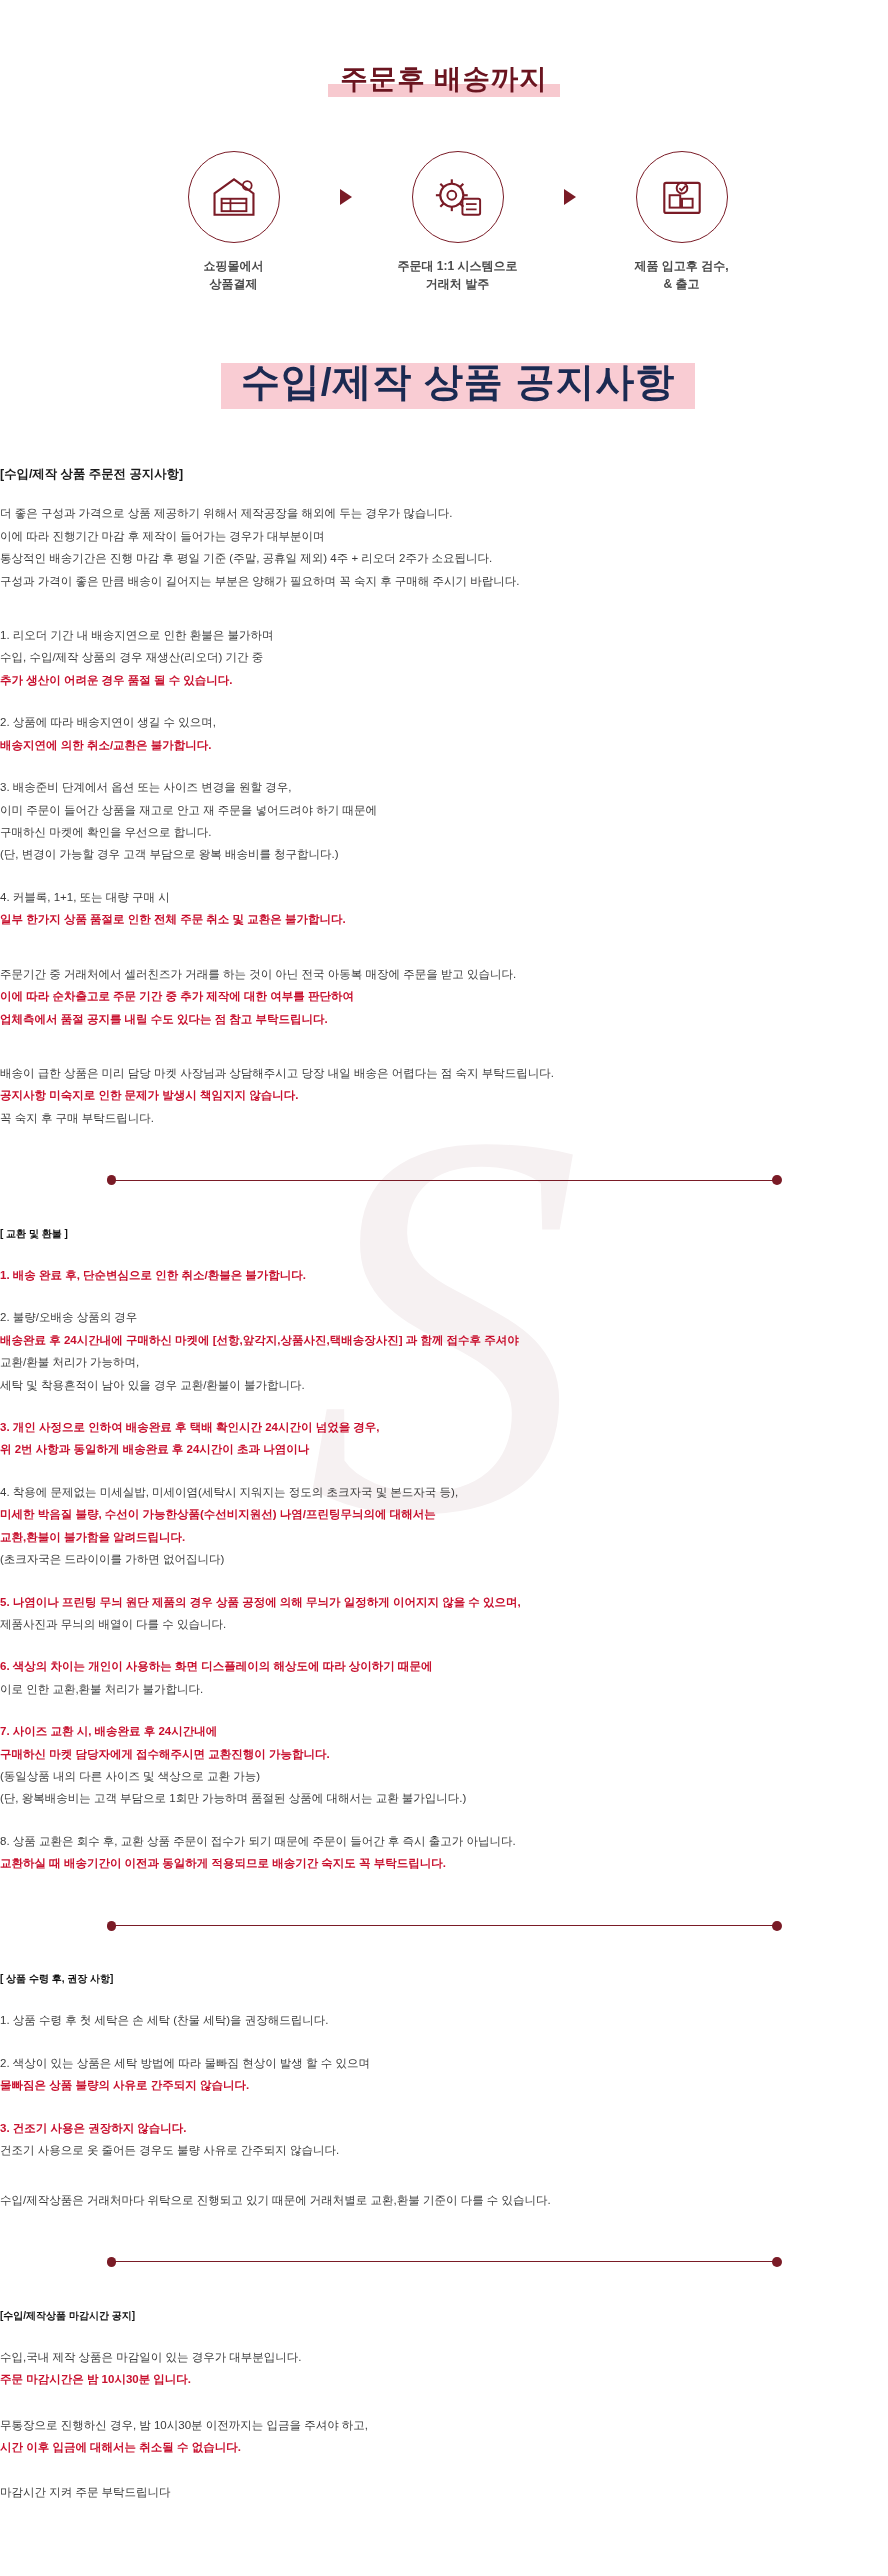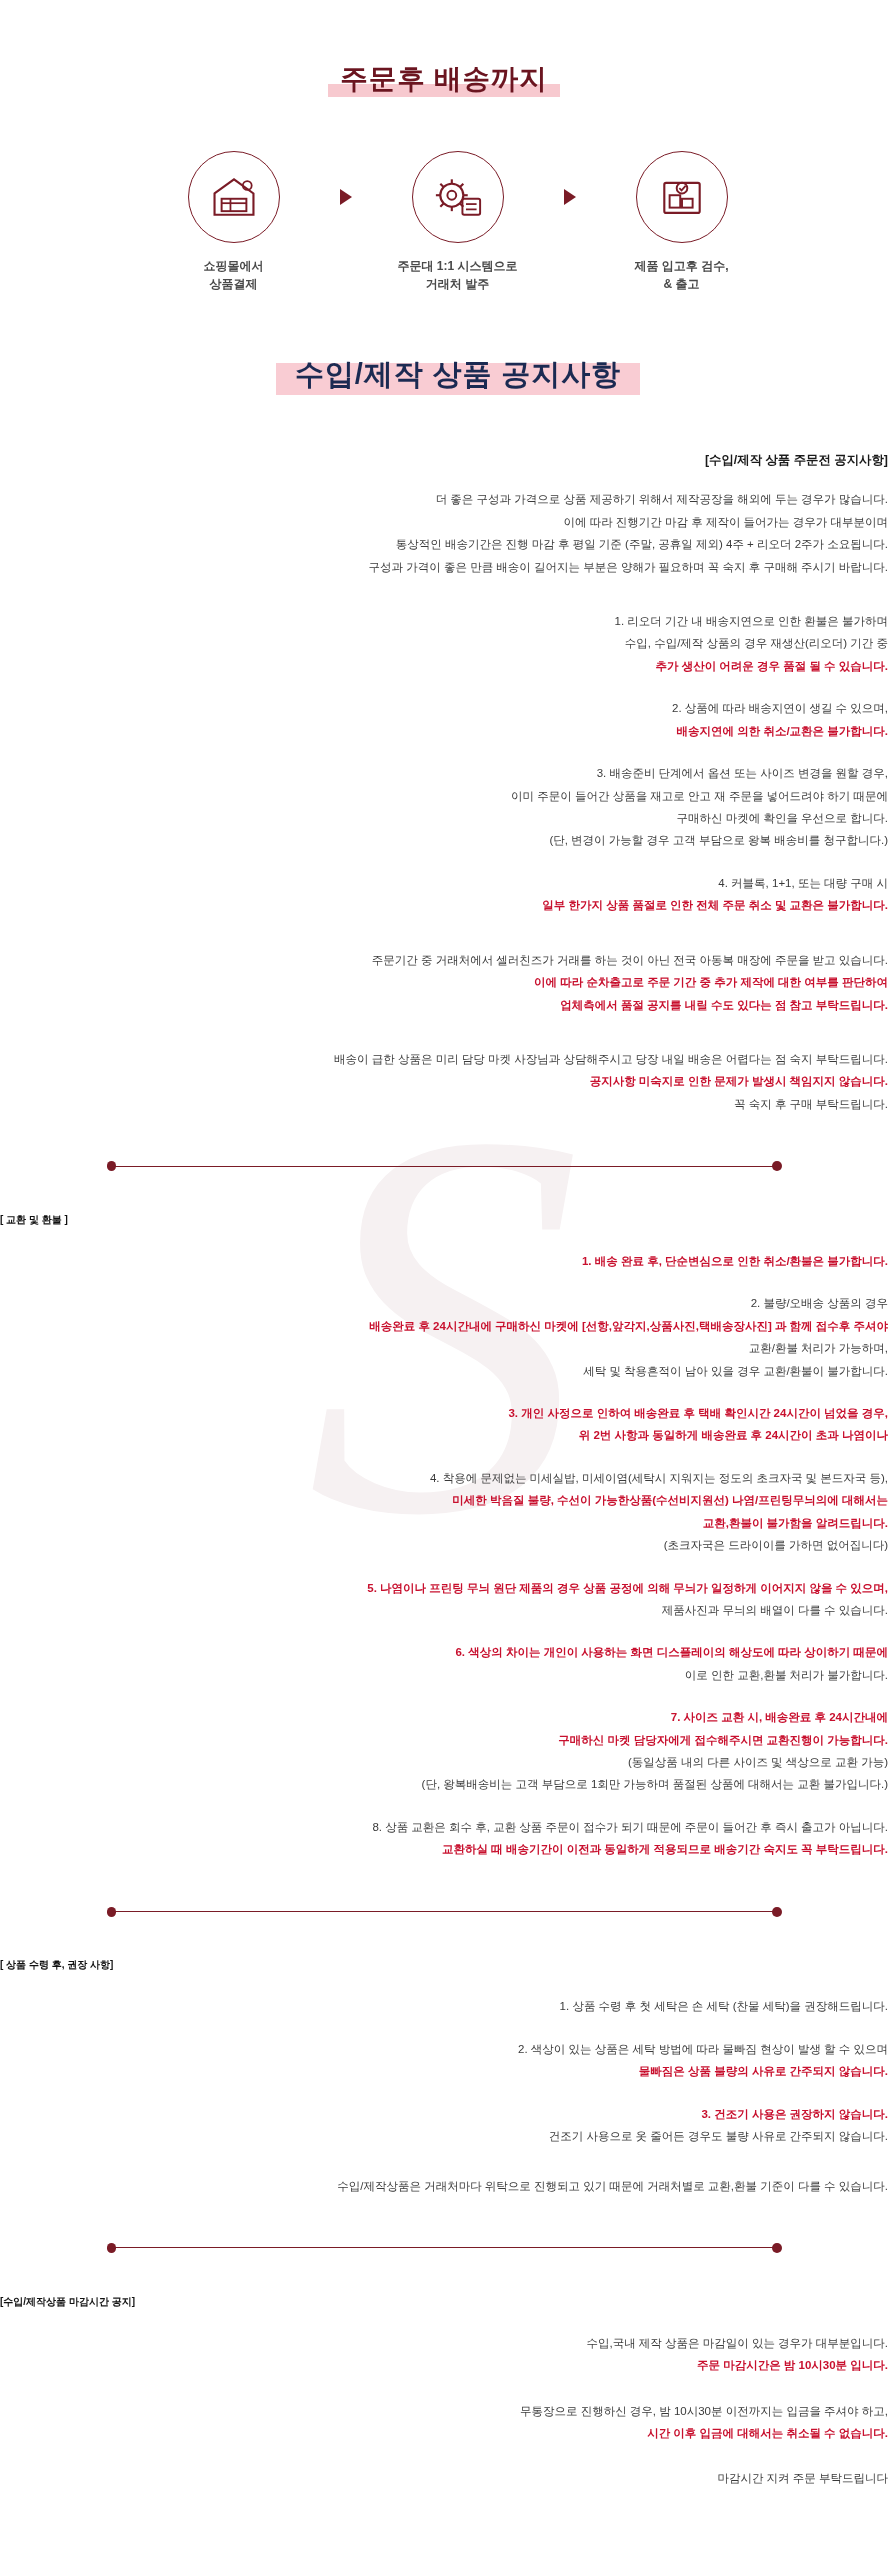--- a/index.html
+++ b/index.html
@@ -105,39 +105,39 @@
   }
 
   
   .section-head-wrap {
     text-align: center;
     margin-top: 59px;
   }
   .section-head {
     display: inline-block;
     position: relative;
-    font-size: 29px;
+    font-size: 39px;
     font-weight: bold;
     color: #1b2a52;
     letter-spacing: 0.9px;
     padding: 2.7px 19.5px;
     margin-left: 28px;
   }
   .section-head .hl {
     position: absolute;
     left: 0; right: 0;
     top: 10.7px;
     bottom: 3.6px;
     background: #f9ccd3;
     z-index: -1;
   }
 
   
   .block {
-    text-align: right;
+    text-align: left;
     font-size: 11.5px;
     line-height: 1.95;
     color: #3a3a3a;
   }
   .block.m-top-56 { margin-top: 50px; }
   .block.m-top-36 { margin-top: 32px; }
   .block.m-top-30 { margin-top: 27px; }
   .block.m-top-26 { margin-top: 23px; }
   .block.m-top-22 { margin-top: 20px; }
   .block.m-top-18 { margin-top: 16px; }

